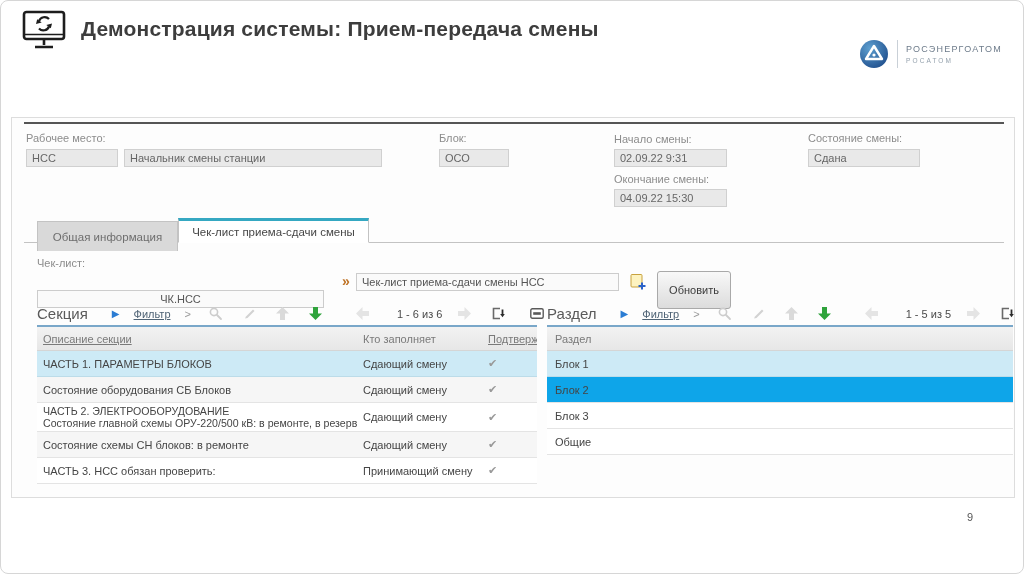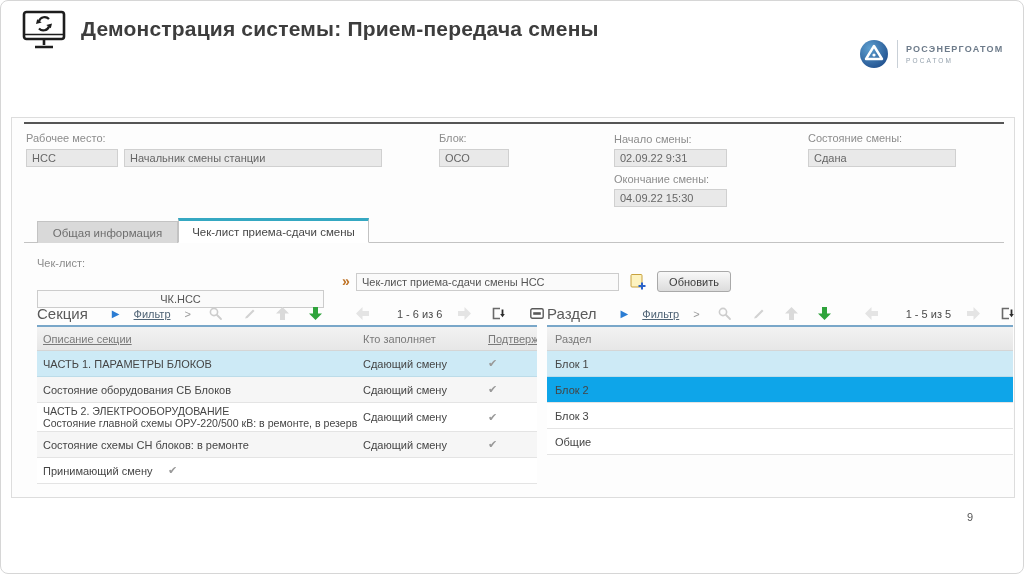--- a/index.html
+++ b/index.html
@@ -5,39 +5,39 @@
   html,body{margin:0;padding:0;background:#fff;}
   *{box-sizing:border-box;}
   body{font-family:"Liberation Sans","DejaVu Sans",sans-serif;}
   .stage{position:relative;width:1024px;height:574px;background:#fff;border:1px solid #d6d6d6;border-radius:8px;overflow:hidden;}
 
   
   .hdr-icon{position:absolute;left:20px;top:8px;}
   .page-title{position:absolute;left:80px;top:16px;margin:0;font-size:21px;font-weight:bold;color:#3d3d3d;letter-spacing:.2px;}
   .logo{position:absolute;left:858px;top:38px;display:flex;align-items:center;}
   .logo-divider{width:1px;height:28px;background:#c9d0d7;margin:0 8px 0 8px;}
-  .logo-l1{font-size:9px;color:#6d7b8a;letter-spacing:1.2px;font-weight:bold;}
+  .logo-l1{font-size:9px;color:#6d7b8a;letter-spacing:1.2px;font-weight:normal;}
   .logo-l2{font-size:6.5px;color:#93a0ac;letter-spacing:2.2px;margin-top:3px;}
 
   
   .app{position:absolute;left:10px;top:116px;width:1004px;height:381px;background:#fdfdfd;border:1px solid #ddd;}
   .top-rule{position:absolute;left:12px;top:4px;width:980px;height:2px;background:#555;}
 
   .lbl{position:absolute;font-size:11px;color:#8c8c8c;white-space:nowrap;}
   .fld{position:absolute;height:18px;background:#e9e9e9;border:1px solid #d0d0d0;font-size:11px;color:#666;padding:0 5px;font-family:inherit;line-height:16px;}
   .fld.lt{background:#fafafa;border-color:#ccc;color:#555;}
 
   
   .tabline{position:absolute;left:12px;top:124px;width:980px;height:1px;background:#c3c3c3;}
   .tab{position:absolute;font-size:11.5px;display:flex;align-items:center;justify-content:center;cursor:default;}
-  .tab-inactive{left:25px;top:103px;width:141px;height:22px;background:#d9d9d9;border:1px solid #c3c3c3;border-bottom:none;color:#6e6e6e;}
+  .tab-inactive{left:25px;top:103px;width:141px;height:30px;background:#d9d9d9;border:1px solid #c3c3c3;border-bottom:none;color:#6e6e6e;}
   .tab-active{left:166px;top:100px;width:191px;height:25px;background:#fff;border:1px solid #c3c3c3;border-bottom:1px solid #fff;border-top:3px solid #35a8c2;color:#474747;z-index:2;}
 
   .chevrons{position:absolute;left:330px;top:155px;font-size:14px;font-weight:bold;color:#bf7326;}
-  .btn{position:absolute;left:645px;top:153px;width:74px;height:21px;background:linear-gradient(#f8f8f8,#dcdcdc);border:1px solid #a9a9a9;border-radius:3px;font-size:11px;color:#3c3c3c;font-family:inherit;}
+  .btn{position:absolute;left:645px;top:153px;width:74px;height:38px;background:linear-gradient(#f8f8f8,#dcdcdc);border:1px solid #a9a9a9;border-radius:3px;font-size:11px;color:#3c3c3c;font-family:inherit;}
   .note-ico{position:absolute;left:617px;top:154px;}
 
   
   .panel{position:absolute;top:184px;}
   .panel-sec{left:25px;width:500px;}
   .panel-raz{left:535px;width:466px;}
   .toolbar{display:flex;align-items:center;height:25px;border-bottom:2px solid #79a7c9;gap:8px;}
   .tb-title{font-size:15px;color:#5a5a5a;margin-right:16px;}
   .tb-play{font-size:10px;color:#2b7cd3;margin-right:6px;}
   .tb-filter{font-size:11px;color:#4f6375;text-decoration:underline;cursor:pointer;}
@@ -109,21 +109,21 @@
     <div class="lbl" style="left:427px;top:14px;">Блок:</div>
     <input class="fld" style="left: 427px; top: 31px; width: 70px;" readonly="" value="ОСО">
 
     <div class="lbl" style="left:602px;top:15px;">Начало смены:</div>
     <input class="fld" style="left: 602px; top: 31px; width: 113px;" readonly="" value="02.09.22 9:31">
 
     <div class="lbl" style="left:602px;top:55px;">Окончание смены:</div>
     <input class="fld" style="left: 602px; top: 71px; width: 113px;" readonly="" value="04.09.22 15:30">
 
     <div class="lbl" style="left:796px;top:14px;">Состояние смены:</div>
-    <input class="fld" style="left: 796px; top: 31px; width: 148px;" readonly="" value="Сдана">
+    <input class="fld" style="left: 796px; top: 31px; width: 112px;" readonly="" value="Сдана">
 
     <div class="tabline"></div>
     <div class="tab tab-inactive">Общая информация</div>
     <div class="tab tab-active">Чек-лист приема-сдачи смены</div>
 
     <div class="lbl" style="left:25px;top:139px;">Чек-лист:</div>
     <input class="fld lt" style="left: 25px; top: 172px; width: 287px; text-align: center;" value="ЧК.НСС">
     <div class="chevrons">»</div>
     <input class="fld lt" style="left: 344px; top: 155px; width: 263px;" value="Чек-лист приема-сдачи смены НСС">
     <svg class="note-ico" width="18" height="18" viewBox="0 0 18 18">
@@ -208,20 +208,21 @@
         </div>
         <div class="td c2">Сдающий смену</div>
         <div class="td c3 chk">✔</div>
       </div>
       <div class="trow alt">
         <div class="td c1">Состояние схемы СН блоков: в ремонте</div>
         <div class="td c2">Сдающий смену</div>
         <div class="td c3 chk">✔</div>
       </div>
       <div class="trow">
+        <div class="td c1">ЧАСТЬ 3. НСС обязан проверить:</div>
         <div class="td c2">Принимающий смену</div>
         <div class="td c3 chk">✔</div>
       </div>
     </div>
 
     <div class="panel panel-raz">
       <div class="toolbar">
         <span class="tb-title">Раздел</span>
         <span class="tb-play">▶</span>
         <span class="tb-filter">Фильтр</span>

